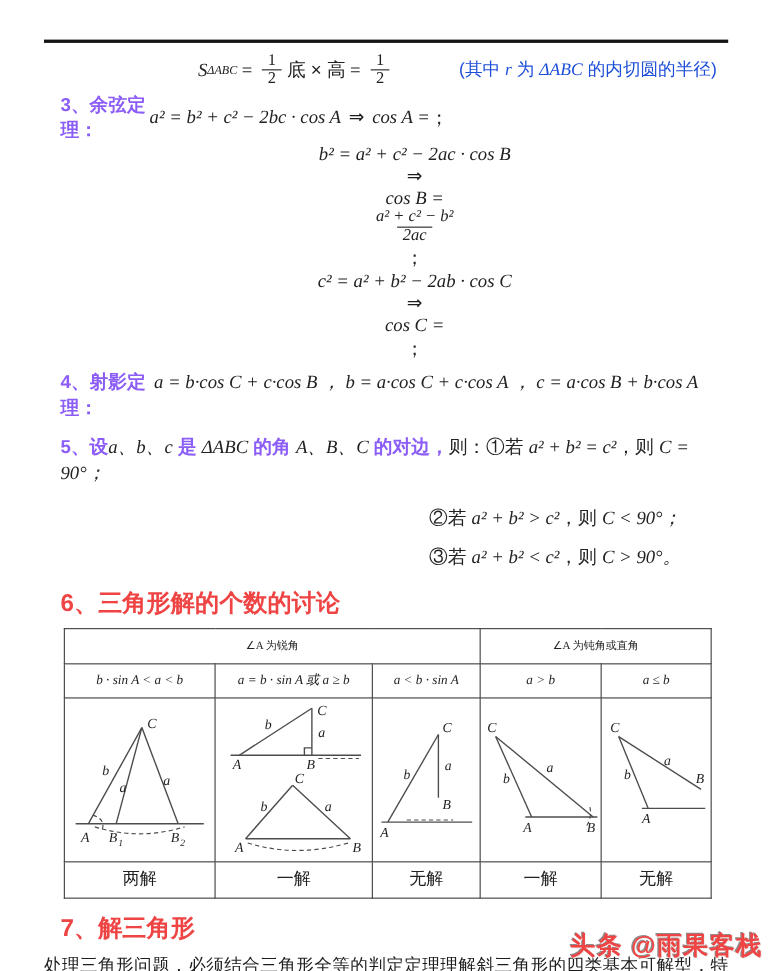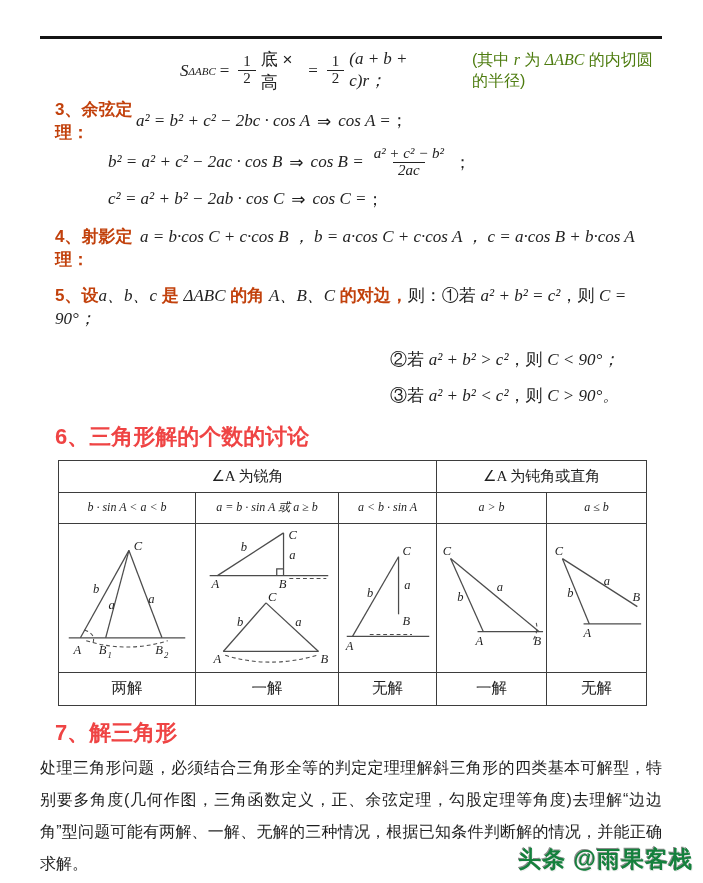--- a/index.html
+++ b/index.html
@@ -4,65 +4,65 @@
 <style>
   html,body{margin:0;padding:0;background:#ffffff;}
   .page{position:relative;width:703px;height:883px;background:#ffffff;overflow:hidden;
         font-family:"Liberation Sans",sans-serif;color:#222;}
   .content{padding:0 41px 0 40px;}
   .top-rule{margin-top:36px;width:622px;height:2.5px;background:#141414;}
 
   
   .m{font-family:"Liberation Serif",serif;font-style:italic;}
   .rs{font-family:"Liberation Serif",serif;font-style:normal;}
-  .red{color:#c2410c;font-weight:bold;}
+  .red{color:#8b5cf6;font-weight:bold;}
   .cn{font-family:"Liberation Sans",sans-serif;font-style:normal;}
 
   .frac{display:inline-flex;flex-direction:column;align-items:center;vertical-align:middle;
         margin:0 5px;font-family:"Liberation Serif",serif;line-height:1.05;font-size:15px;}
   .frac .num{padding:0 5px;}
   .frac .den{border-top:1.4px solid #222;padding:0 5px;}
 
   .area-row{margin:9px 0 0 140px;display:flex;align-items:center;font-size:17px;
             font-family:"Liberation Serif",serif;}
   .area-row sub{font-size:11px;font-style:italic;}
-  .area-note{margin-left:42px;font-size:16px;color:#4d7c0f;}
+  .area-note{margin-left:58px;font-size:16px;color:#1d4ed8;}
 
   .cos-sec{margin-top:4px;}
   .cos-row{display:flex;align-items:center;min-height:37px;font-size:17px;}
   .cos-row .lbl{margin-left:15px;width:81px;font-size:17px;}
-  .cos-row.noLbl{margin-left:68px;}
+  .cos-row.noLbl{margin-left:52px;flex-direction:column;}
   .arrow{margin:0 7px;font-family:"DejaVu Sans",sans-serif;font-size:17px;color:#1d1d1d;}
 
   .proj-row{display:flex;align-items:flex-start;margin:7px 0 0 15px;font-size:17px;}
   .proj-row .lbl{width:85px;}
 
   .s5-line1{margin:13px 0 0 15px;font-size:17px;}
   .s5-case{margin-left:350px;font-size:17px;}
   .mt18{margin-top:18px;} .mt13{margin-top:13px;}
 
   .sec-head{margin:15px 0 0 15px;font-size:22px;color:#ef4444;font-weight:bold;}
 
   table.solcount{border-collapse:collapse;margin:8px 0 0 18px;table-layout:fixed;width:588px;}
   table.solcount th,table.solcount td{border:1.6px solid #3d3d3d;text-align:center;padding:0;}
-  table.solcount th{height:31px;font-weight:normal;font-size:15px;font-family:"Liberation Serif",serif;}
+  table.solcount th{height:31px;font-weight:normal;font-size:10px;font-family:"Liberation Serif",serif;}
   td.cond{height:30px;font-size:12px;font-family:"Liberation Serif",serif;font-style:italic;}
   td.diag{height:148px;vertical-align:middle;}
   td.result{height:32px;font-size:15.5px;}
   svg.tri{display:block;margin:0 auto;}
   svg.tri path, svg.tri line, svg.tri polyline{stroke:#4c4c4c;stroke-width:1.3;fill:none;}
   svg.tri .dash{stroke-dasharray:4 3;stroke-width:1.1;}
   svg.tri text{font-family:"Liberation Serif",serif;font-style:italic;font-size:13px;fill:#1f1f1f;}
   svg.tri text.sub{font-size:9px;}
 
   .para{margin-top:4px;width:622px;text-align:justify;font-size:16px;line-height:32px;color:#1d1d1d;}
   .bold-line{margin:11px 0 0 0;font-size:16.5px;font-weight:bold;color:#141414;}
 
   .watermark{position:absolute;right:10px;bottom:8px;font-size:23px;font-weight:bold;
-             color:#15803d;text-shadow:1px 1px 0 #efefef,-1px -1px 0 #8d8d8d;letter-spacing:1px;}
+             color:#ef4444;text-shadow:1px 1px 0 #efefef,-1px -1px 0 #8d8d8d;letter-spacing:1px;}
 </style>
 </head>
 <body>
 
 <div class="page">
   <div class="content">
 
     <div class="top-rule"></div>
 
     <div class="area-row">
@@ -72,21 +72,20 @@
       <span class="frac">
         <span class="num">1</span>
         <span class="den">2</span>
       </span>
       <span class="cn">底 × 高</span>
       <span class="rs" style="margin:0 4px">=</span>
       <span class="frac">
         <span class="num">1</span>
         <span class="den">2</span>
       </span>
-      <span class="m">(a + b + c)r；</span>
       <span class="area-note"><span class="cn">(其中 </span><span class="m">r</span><span class="cn"> 为 </span><span class="m">ΔABC</span><span class="cn"> 的内切圆的半径)</span></span>
     </div>
 
     <div class="cos-sec">
       <div class="cos-row">
         <span class="lbl red">3、余弦定理：</span>
         <span class="m">a² = b² + c² − 2bc · cos A</span>
         <span class="arrow">⇒</span>
         <span class="m">cos A =</span>
         <span class="rs">；</span>

